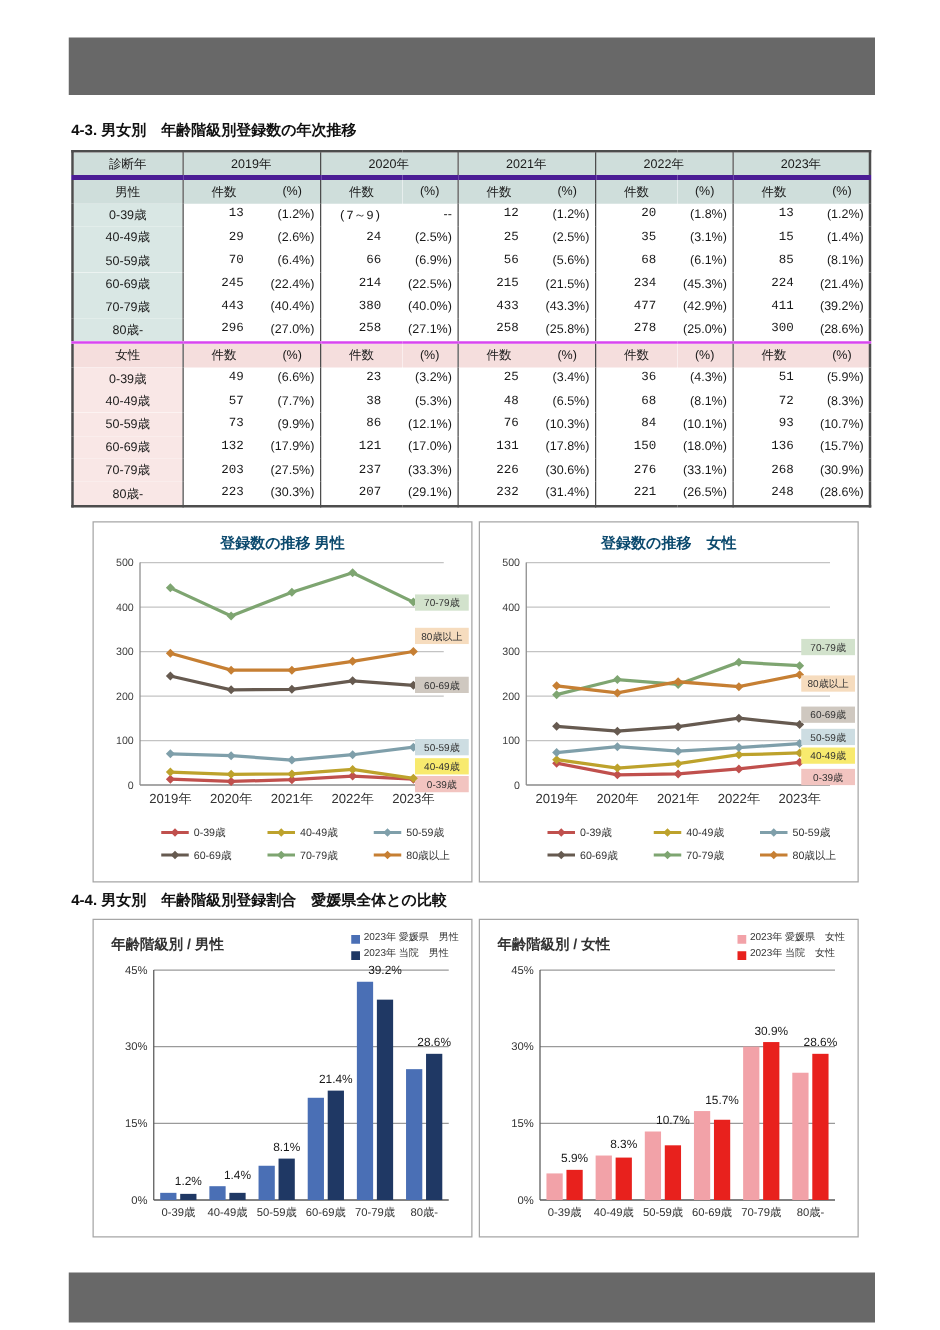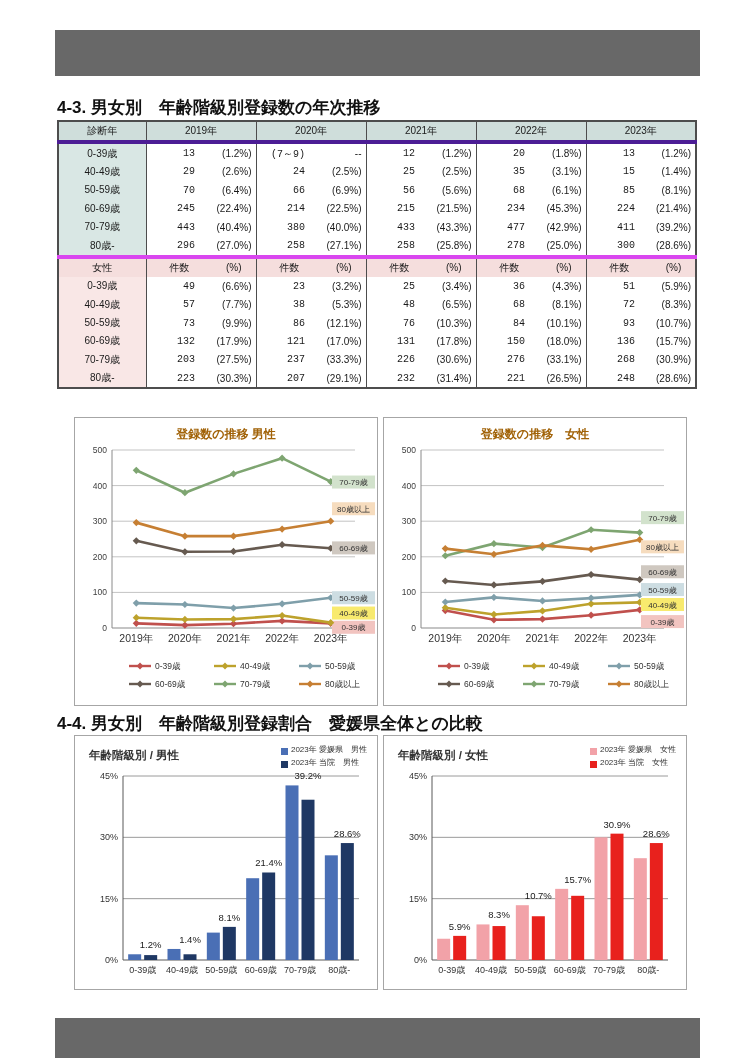--- a/index.html
+++ b/index.html
@@ -1,47 +1,47 @@
 <!DOCTYPE html>
 <html><head>
 <meta charset="utf-8">
 <style>
   html,body{margin:0;padding:0;background:#fff;}
   .page{position:relative;width:752px;height:1064px;background:#fff;overflow:hidden;
         font-family:"Liberation Sans","DejaVu Sans",sans-serif;}
   .gbar{position:absolute;left:55px;width:645px;background:#686868;}
   #topbar{top:30px;height:46px;}
   #bottombar{top:1018px;height:40px;}
-  .sec-title{position:absolute;left:57px;font-size:17px;font-weight:bold;color:#111;white-space:nowrap;}
+  .sec-title{position:absolute;left:57px;font-size:12px;font-weight:bold;color:#111;white-space:nowrap;}
   #sec1{top:96px;}
   #sec2{top:712px;}
 
   
   #reg-table{position:absolute;left:57px;top:120px;border-collapse:collapse;table-layout:fixed;
              font-size:10px;color:#1a1a1a;border:2px solid #4d4d4d;background:#fff;}
   #reg-table td{height:18.4px;padding:0;white-space:nowrap;overflow:hidden;}
   #reg-table td.cnt{text-align:right;padding-right:17px;font-family:Liberation Mono, monospace;}
   #reg-table td.pct{text-align:right;padding-right:4px;}
   #reg-table td.lblc{text-align:center;}
   #reg-table td.hc{text-align:center;padding-right:0;}
   #reg-table .sep{border-left:1px solid #4d4d4d;}
   #reg-table tr.yrh td{border-bottom:4px solid #4c1d95;background:#cfdedb;}
   #reg-table tr.mh td{background:#cfdedb;}
-  #reg-table tr.fh td{background:#f5dedd;border-top:4px solid #d946ef;}
+  #reg-table tr.fh td{background:#f5dedd;border-top:2px solid #d946ef;}
   #reg-table tr.mrow td.lblc{background:#d9e7e4;}
   #reg-table tr.frow td.lblc{background:#f9e7e6;}
 
   
   .chartbox{position:absolute;width:302px;background:#fff;border:1px solid #a6a6a6;}
   .linebox{top:417px;height:287px;}
   .barbox{top:735px;height:253px;}
   #lineM{left:74px;} #lineF{left:383px;}
   #barM{left:74px;}  #barF{left:383px;}
   .cb-title{position:absolute;top:8px;left:0;width:100%;text-align:center;
-            font-size:12px;font-weight:bold;color:#a16207;}
+            font-size:12px;font-weight:bold;color:#0c4a6e;}
   .bar-title{position:absolute;top:12px;left:14px;font-size:11.5px;font-weight:bold;color:#333;}
   .bar-legend{position:absolute;top:8px;right:10px;display:flex;flex-direction:column;gap:2px;
               font-size:8px;color:#333;align-items:flex-start;}
   .bar-legend .li{display:flex;align-items:flex-end;gap:3px;white-space:nowrap;}
   .bar-legend .sq{width:7px;height:7px;display:inline-block;}
   .plot{position:absolute;left:0;top:0;}
   svg text{font-family:"Liberation Sans","DejaVu Sans",sans-serif;}
 </style>
 </head>
 <body>
@@ -67,20 +67,33 @@
         <col style="width:44px">
       </colgroup>
       <tbody>
         <tr class="yrh">
           <td class="lblc">診断年</td>
           <td colspan="2" class="lblc sep">2019年</td>
           <td colspan="2" class="lblc sep">2020年</td>
           <td colspan="2" class="lblc sep">2021年</td>
           <td colspan="2" class="lblc sep">2022年</td>
           <td colspan="2" class="lblc sep">2023年</td>
+        </tr>
+        <tr class="mh">
+          <td class="lblc">男性</td>
+          <td class="hc sep">件数</td>
+          <td class="hc">(%)</td>
+          <td class="hc sep">件数</td>
+          <td class="hc">(%)</td>
+          <td class="hc sep">件数</td>
+          <td class="hc">(%)</td>
+          <td class="hc sep">件数</td>
+          <td class="hc">(%)</td>
+          <td class="hc sep">件数</td>
+          <td class="hc">(%)</td>
         </tr>
         <tr class="mrow">
           <td class="lblc">0-39歳</td>
           <td class="cnt sep">13</td>
           <td class="pct">(1.2%)</td>
           <td class="cnt sep">(7～9)</td>
           <td class="pct">--</td>
           <td class="cnt sep">12</td>
           <td class="pct">(1.2%)</td>
           <td class="cnt sep">20</td>

